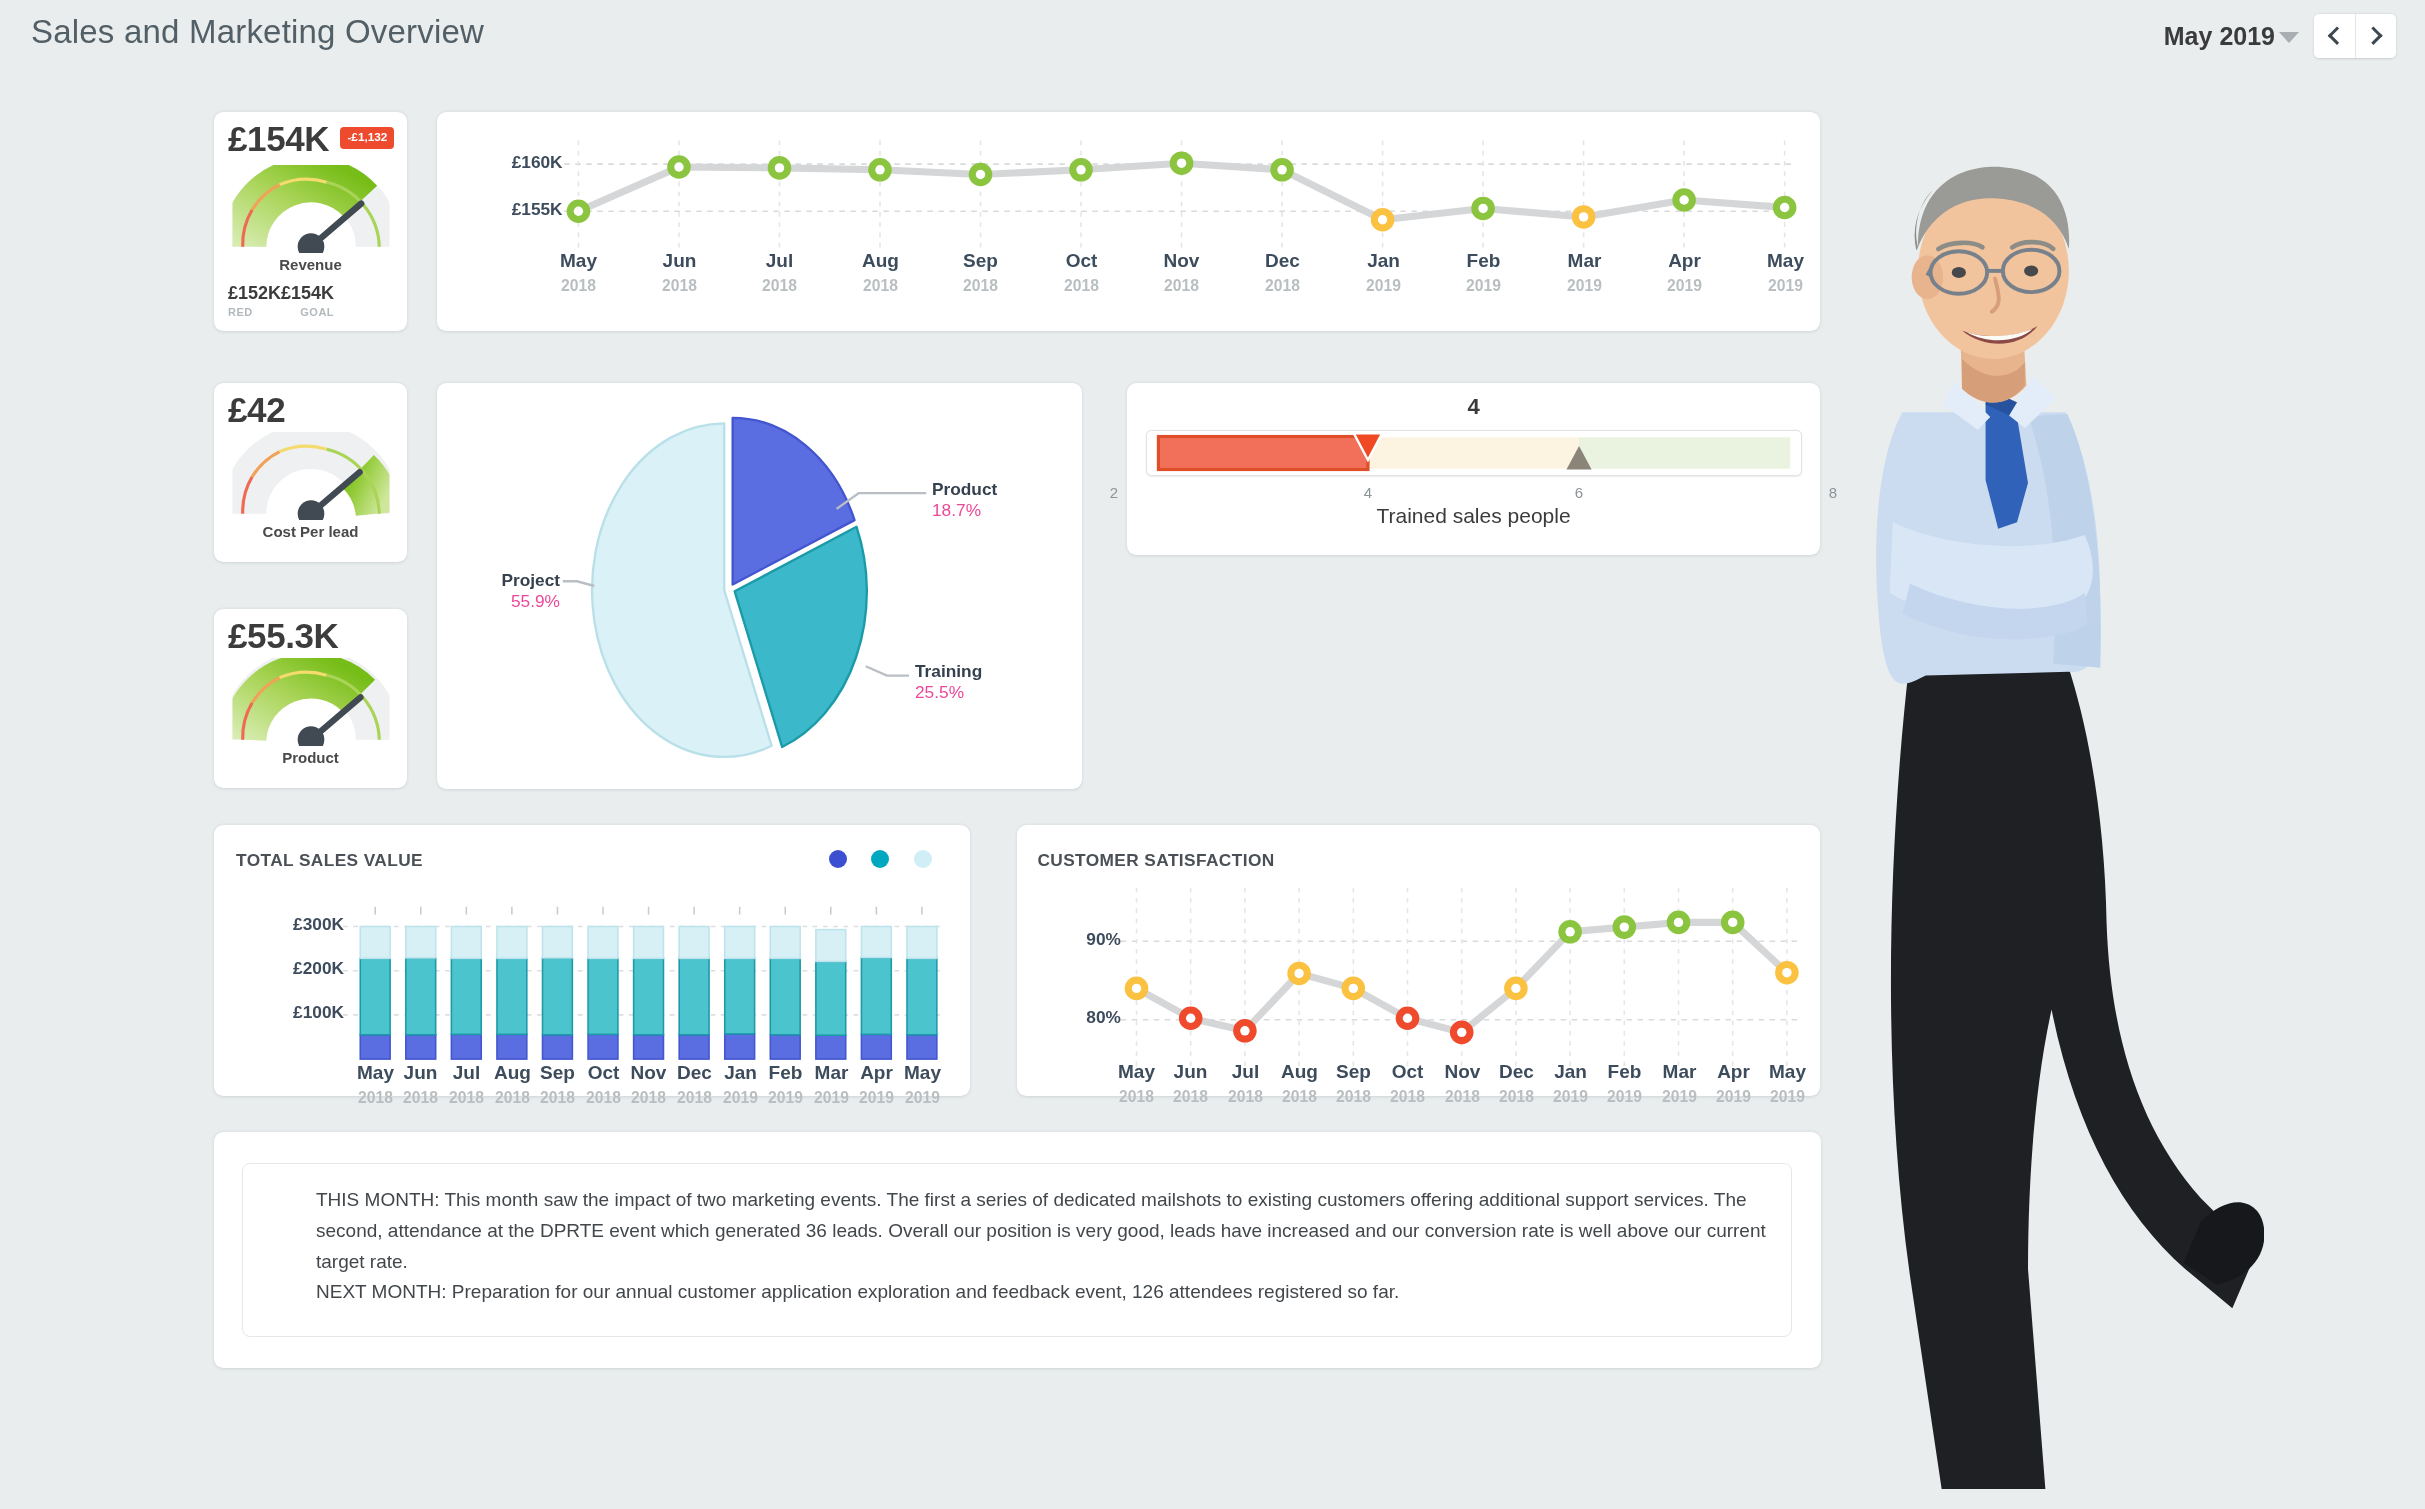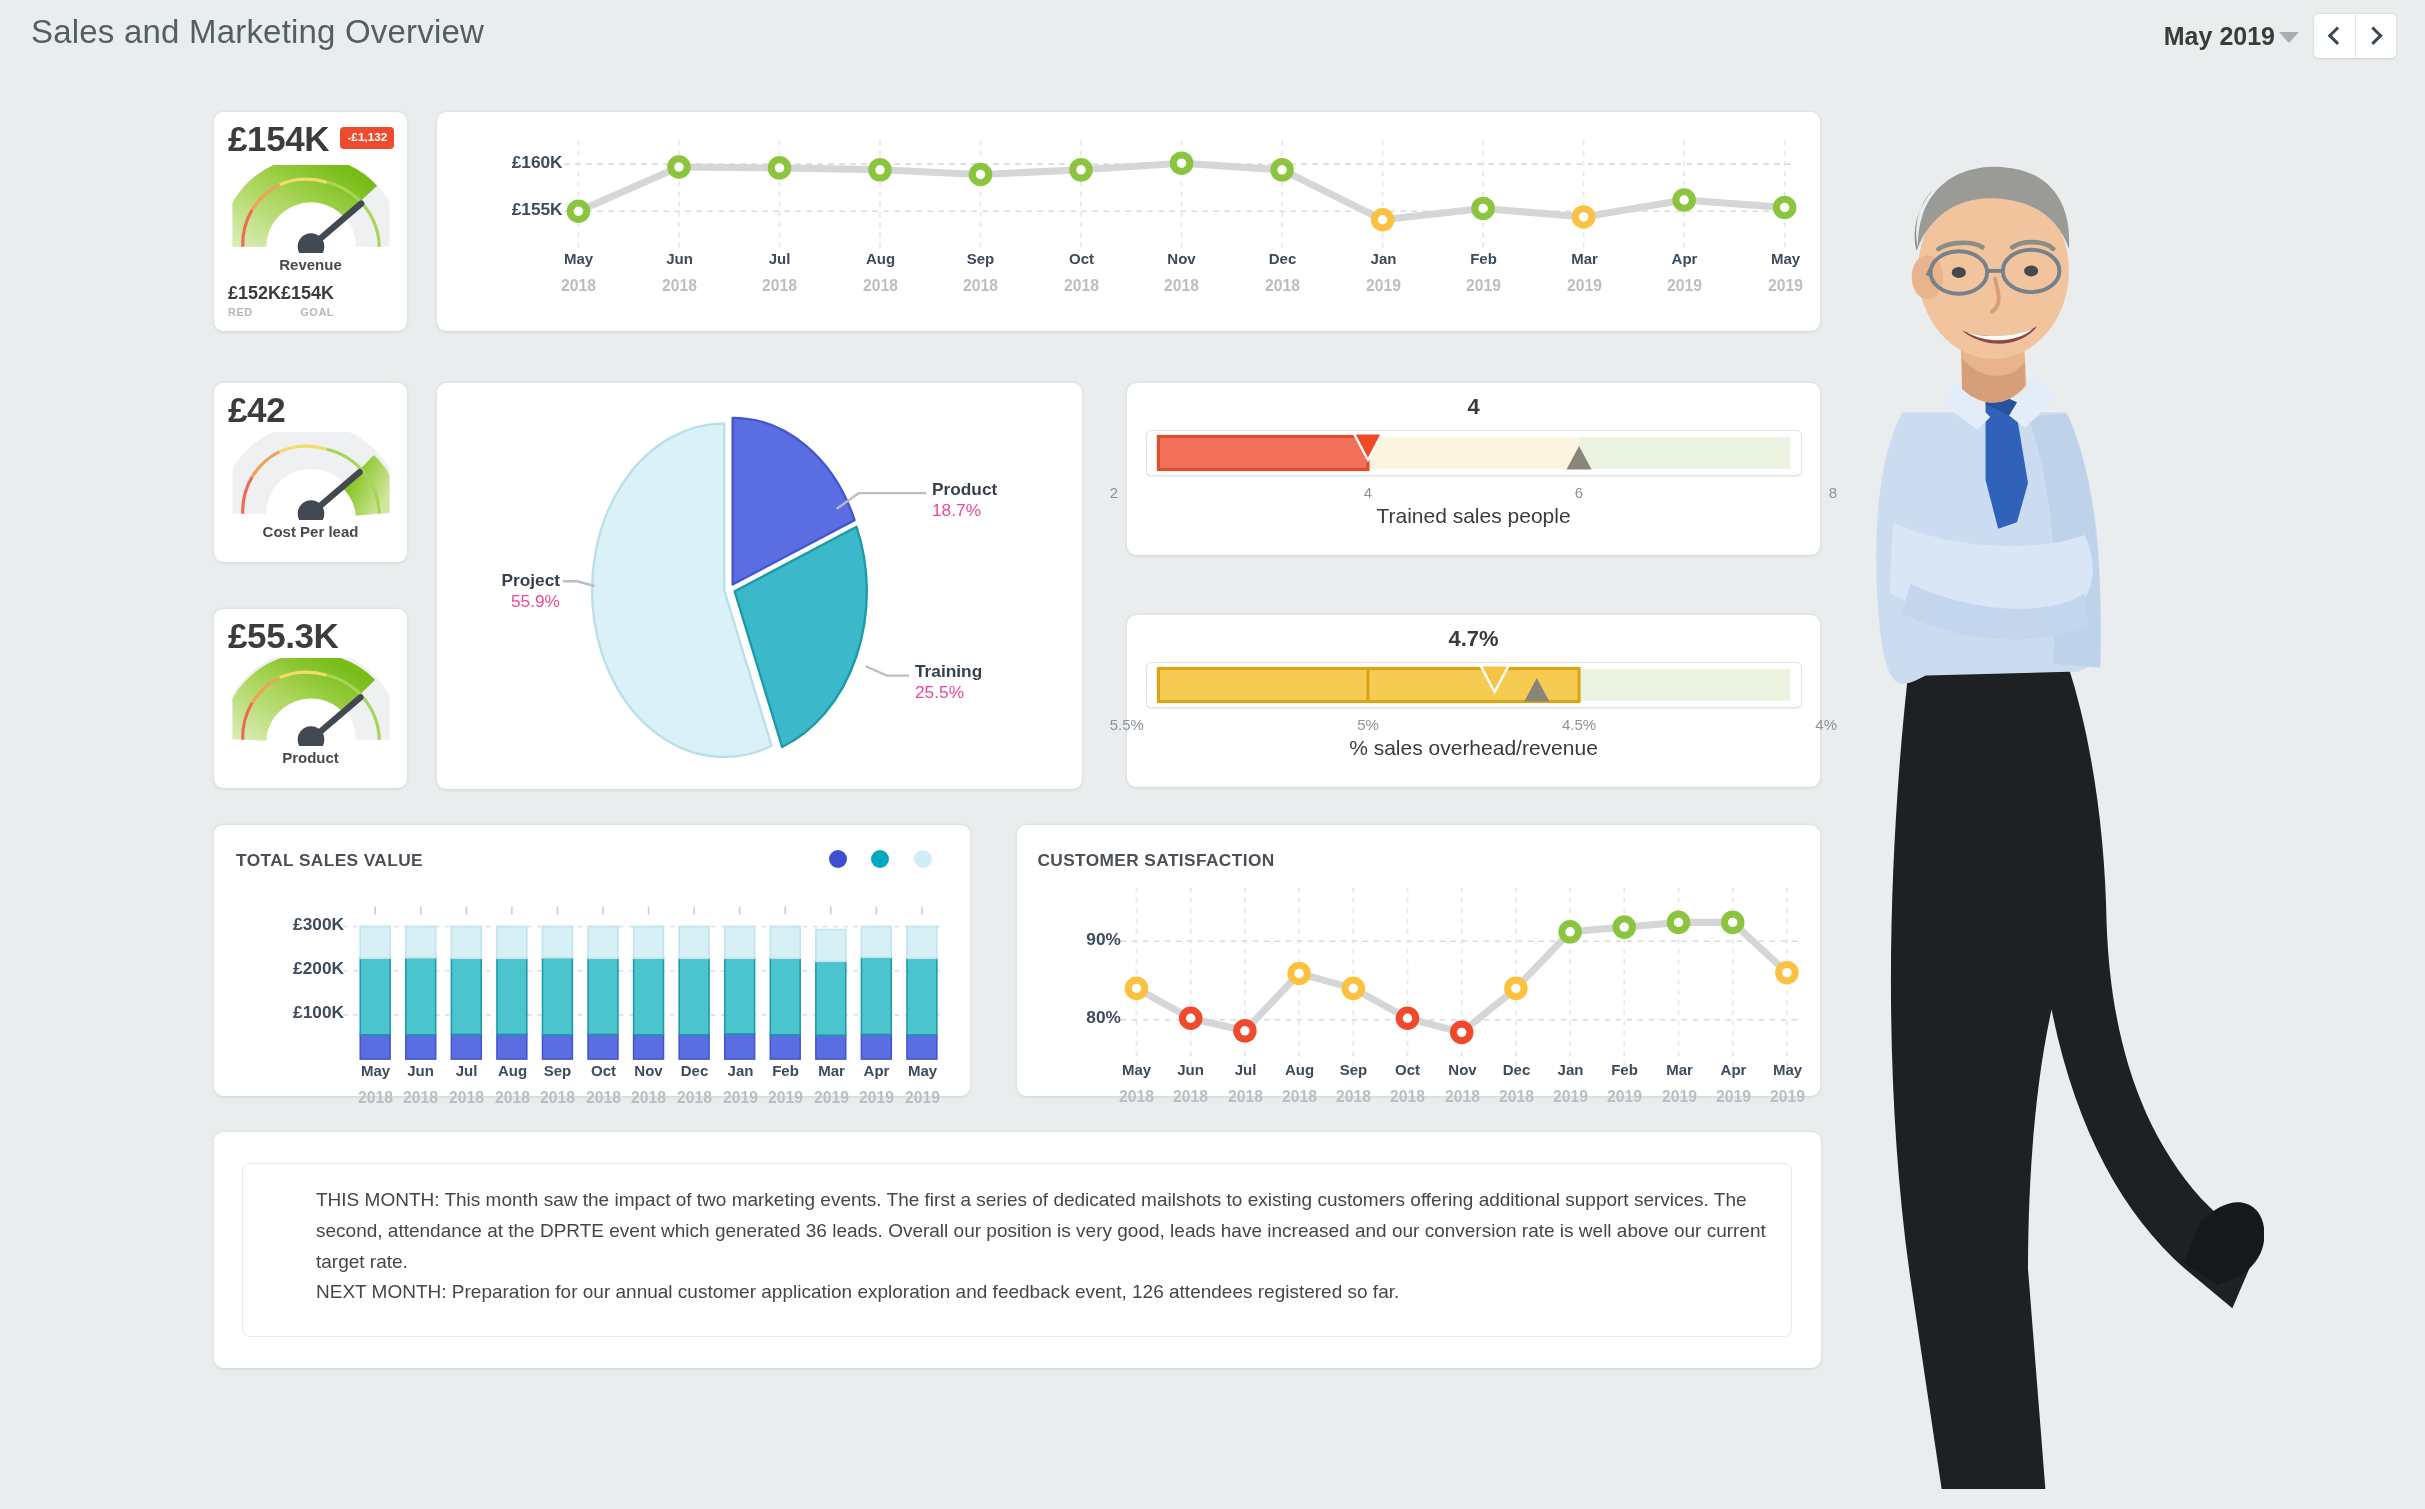--- a/index.html
+++ b/index.html
@@ -45,21 +45,21 @@
   .gauge-box { position: absolute; left: 50%; transform: translateX(-50%); }
   .gauge-label { position: absolute; width: 100%; text-align: center; font-size: 15px; font-weight: 700; color: #4a4a4a; }
   .foot-row { position: absolute; left: 14px; right: 26px; display: flex; }
   .foot-cell { text-align: left; }
   .foot-cell.r { text-align: right; }
   .foot-val { font-size: 18px; font-weight: 700; color: #3c3c3c; }
   .foot-cap { font-size: 11px; font-weight: 700; color: #b2b8bb; letter-spacing: 0.5px; margin-top: 1.6px; }
 
   
   .ax-y { position: absolute; font-size: 17.3px; font-weight: 700; color: #3d4c5c; text-align: right; }
-  .ax-m { position: absolute; text-align: center; font-size: 15px; font-weight: 700; color: #3d4c5c; }
+  .ax-m { position: absolute; text-align: center; font-size: 19px; font-weight: 700; color: #3d4c5c; }
   .ax-yr { position: absolute; text-align: center; font-size: 15.7px; font-weight: 700; color: #b9bec1; }
 
   
   .pie-lab { position: absolute; font-size: 17.3px; }
   .pie-lab b { font-weight: 700; color: #35414e; display: block; }
   .pie-lab span { color: #ec4899; font-weight: 400; text-align: right; }
 
   
   .bullet-val { position: absolute; width: 100%; text-align: center; font-size: 22px; font-weight: 700; color: #3a3a3a; }
   .bullet-frame { position: absolute; border: 0.8px solid #dfe3e5; border-radius: 5.5px; background: #fff;
@@ -294,40 +294,20 @@
           <path d="M 559.3333333333333 110 L 591.3333333333333 110 L 575.3333333333333 80 Z" fill="#8a8578"></path>
         </svg>
         <div class="bscale" style="left: -17.3px; top: 101px;;width:94px;text-align:left">2</div>
         <div class="bscale" style="left: 194px; top: 101px;;width:94px;text-align:center">4</div>
         <div class="bscale" style="left: 405px; top: 101px;;width:94px;text-align:center">6</div>
         <div class="bscale" style="left: 616px; top: 101px;;width:94px;text-align:right">8</div>
       </div>
     <div class="bullet-title" style="top:121px;">Trained sales people</div>
   </div>
 
-  <div class="card" style="left:1127px; top:615px; width:693px; height:172px;">
-    <div class="bullet-val" style="top:11px;">4.7%</div>
-    <div id="bullet2">
-        <div class="bullet-frame" style="left: 19px; top: 47px; width: 656px; height: 46px;"></div>
-        <svg width="693" height="118" style="position: absolute; left: 0px; top: 0px;" viewBox="0 0 882 150">
-          <rect x="38" y="69" width="268.66666666666663" height="40" fill="#fae4e2"></rect>
-          <rect x="306.66666666666663" y="69" width="268.66666666666663" height="40" fill="#eaf3e0"></rect>
-          <rect x="575.3333333333333" y="69" width="268.66666666666674" height="40" fill="#eaf3e0"></rect>
-          <rect x="40" y="68" width="427.86666666666656" height="42" fill="#f6cb52" stroke="#d9a514" stroke-width="4"></rect>
-          <rect x="306.66666666666663" y="68" width="268.66666666666663" height="42" fill="#f6cb52" stroke="#d9a514" stroke-width="4"></rect>
-          <path d="M 449.86666666666656 64 L 485.86666666666656 64 L 467.86666666666656 98 Z" fill="#f6c344" stroke="#ffffff" stroke-width="3"></path>
-          <path d="M 505.60000000000014 110 L 537.6000000000001 110 L 521.6000000000001 80 Z" fill="#8a8578"></path>
-        </svg>
-        <div class="bscale" style="left: -17.3px; top: 101px;;width:94px;text-align:left">5.5%</div>
-        <div class="bscale" style="left: 194px; top: 101px;;width:94px;text-align:center">5%</div>
-        <div class="bscale" style="left: 405px; top: 101px;;width:94px;text-align:center">4.5%</div>
-        <div class="bscale" style="left: 616px; top: 101px;;width:94px;text-align:right">4%</div>
-      </div>
-    <div class="bullet-title" style="top:121px;">% sales overhead/revenue</div>
-  </div>
 
   <div class="card" style="left:214px; top:825px; width:756px; height:271px;">
     <div class="wtitle" style="left:22px; top:25px;">TOTAL SALES VALUE</div>
     <div id="bars-host">
         <svg width="756" height="271" style="position: absolute; left: 0px; top: 0px;" viewBox="0 0 962 345">
           <line x1="164" y1="241.75" x2="930" y2="241.75" stroke="#dcdee0" stroke-width="2" stroke-dasharray="6 7"></line>
           <line x1="164" y1="185.5" x2="930" y2="185.5" stroke="#dcdee0" stroke-width="2" stroke-dasharray="6 7"></line>
           <line x1="164" y1="129.25" x2="930" y2="129.25" stroke="#dcdee0" stroke-width="2" stroke-dasharray="6 7"></line>
           <line x1="205" y1="104" x2="205" y2="114" stroke="#c9cccf" stroke-width="2"></line>
           <rect x="186" y="267.0625" width="38" height="30.9375" fill="#5b6ee1" stroke="#4355cf" stroke-width="2"></rect>

